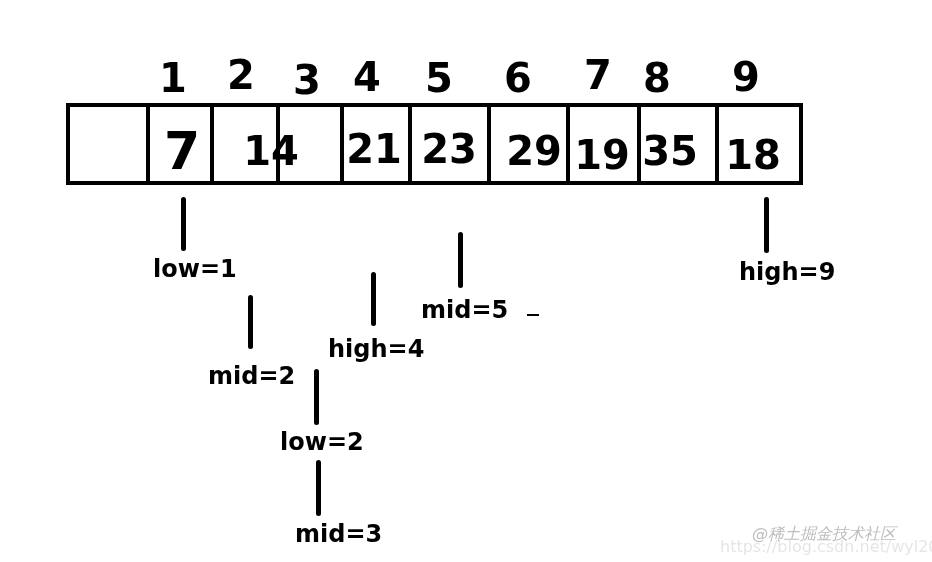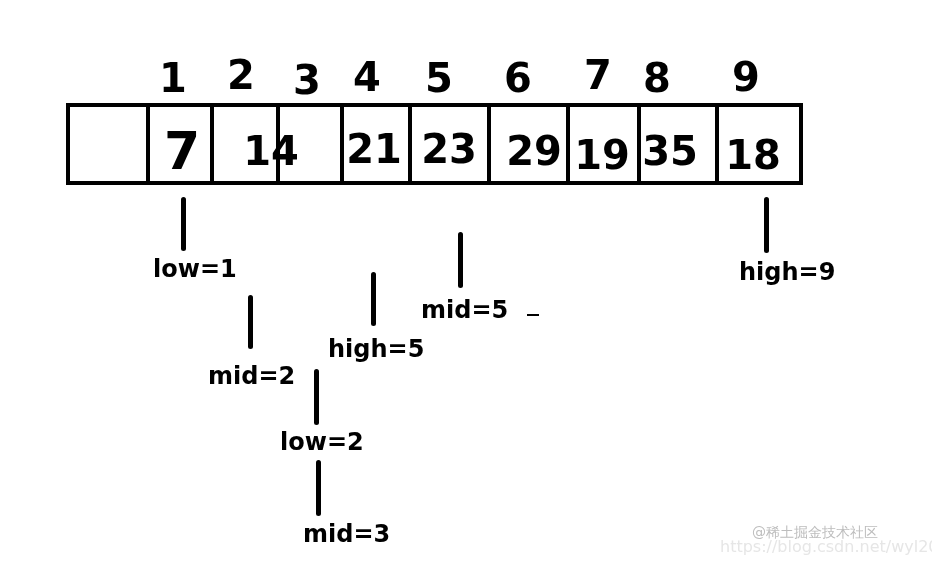--- a/index.html
+++ b/index.html
@@ -6,21 +6,21 @@
     body { width: 932px; height: 562px; position: relative; overflow: hidden;
            font-family: "DejaVu Sans", sans-serif; color: #000; }
     .idx { position: absolute; font-weight: bold; font-size: 40px; line-height: 1; text-align: center; width: 40px; }
     .array { position: absolute; left: 66px; top: 103px; width: 737px; height: 82px;
              border: 4px solid #000; box-sizing: border-box; }
     .divider { position: absolute; top: 0; width: 4px; height: 100%; background: #000; }
     .cell-val { position: absolute; font-weight: bold; font-size: 40px; line-height: 1; text-align: center; }
     .stick { position: absolute; width: 5px; background: #000; border-radius: 3px; }
     .lbl { position: absolute; font-weight: bold; font-size: 24px; line-height: 1; white-space: nowrap; }
     .dash { position: absolute; width: 12px; height: 2px; background: #000; }
-    .wm { position: absolute; font-size: 14px; color: #bdbdbd; white-space: nowrap; }
+    .wm { position: absolute; font-size: 16px; color: #bdbdbd; white-space: nowrap; font-style: italic; }
     .wm-url { position: absolute; font-size: 16px; color: #e6e6e6; white-space: nowrap; }
   </style>
 </head>
 <body>
 
 <div class="idx" style="left:153px; top:58px;">1</div>
 <div class="idx" style="left:221px; top:55px;">2</div>
 <div class="idx" style="left:287px; top:60px;">3</div>
 <div class="idx" style="left:347px; top:57px;">4</div>
 <div class="idx" style="left:419px; top:58px;">5</div>
@@ -50,29 +50,29 @@
   <div class="cell-val" style="left:645px; width:76px; top:28px;">18</div>
 </div>
 
 <div class="stick" style="left:181px; top:197px; height:54px;"></div>
 <div class="lbl" style="left:153px; top:257px;">low=1</div>
 
 <div class="stick" style="left:248px; top:295px; height:54px;"></div>
 <div class="lbl" style="left:208px; top:364px;text-align:right;">mid=2</div>
 
 <div class="stick" style="left:371px; top:272px; height:54px;"></div>
-<div class="lbl" style="left:328px; top:337px;">high=5</div>
+<div class="lbl" style="left:328px; top:337px;">high=4</div>
 
 <div class="stick" style="left:458px; top:232px; height:56px;"></div>
 <div class="lbl" style="left:421px; top:298px;">mid=5</div>
 <div class="dash" style="left:527px; top:314px;"></div>
 
 <div class="stick" style="left:314px; top:369px; height:56px;"></div>
 <div class="lbl" style="left:280px; top:430px;">low=2</div>
 
 <div class="stick" style="left:316px; top:460px; height:56px;"></div>
-<div class="lbl" style="left:303px; top:522px;">mid=3</div>
+<div class="lbl" style="left:295px; top:522px;">mid=3</div>
 
 <div class="stick" style="left:764px; top:197px; height:56px;"></div>
 <div class="lbl" style="left:719px; top:260px;margin-left:20px;">high=9</div>
 
 <div class="wm-url" style="left:720px; top:537px;">https://blog.csdn.net/wyl2017</div>
 <div class="wm" style="left:752px; top:524px;">@稀土掘金技术社区</div>
 
 </body></html>

